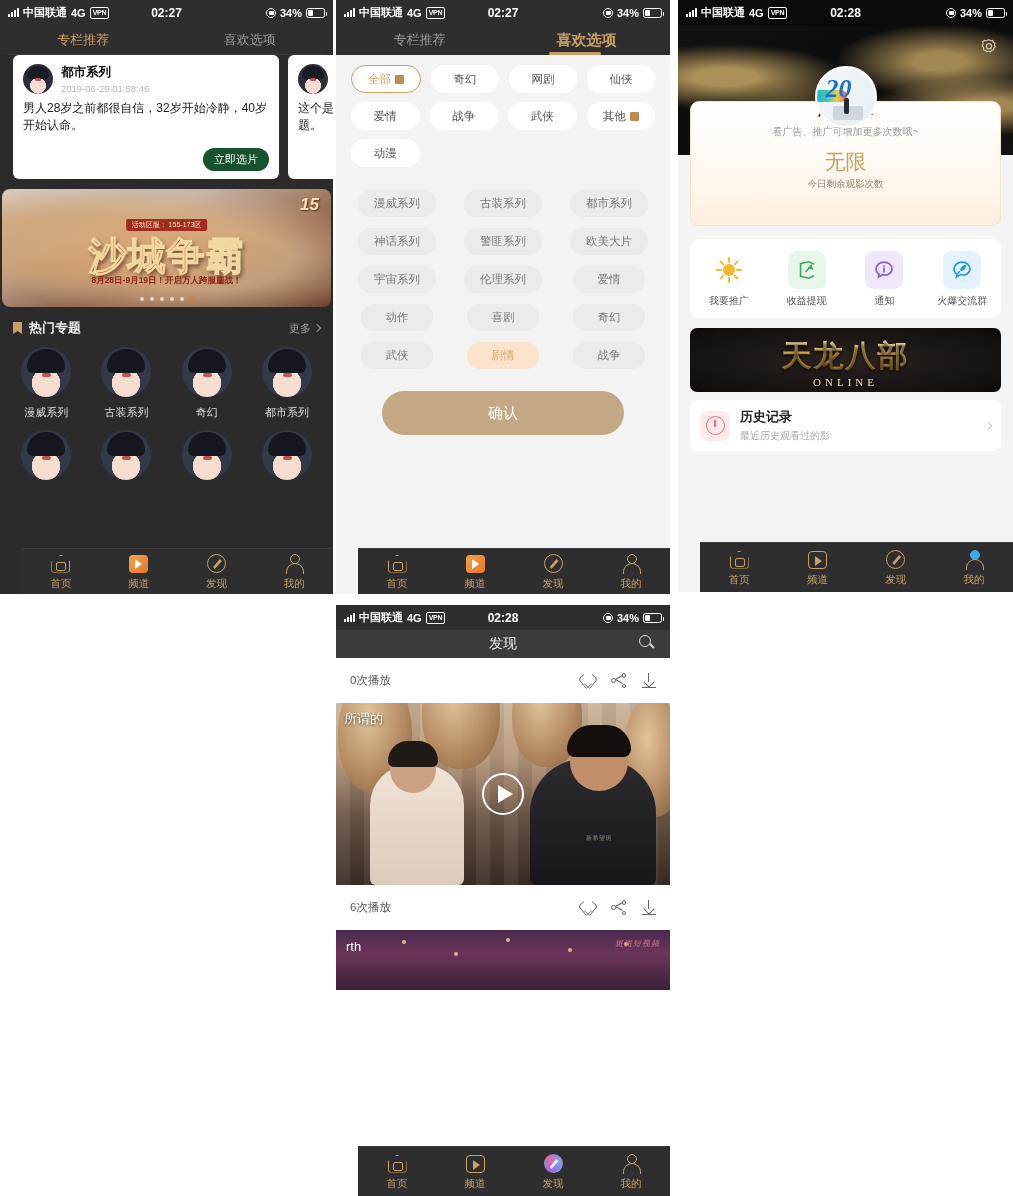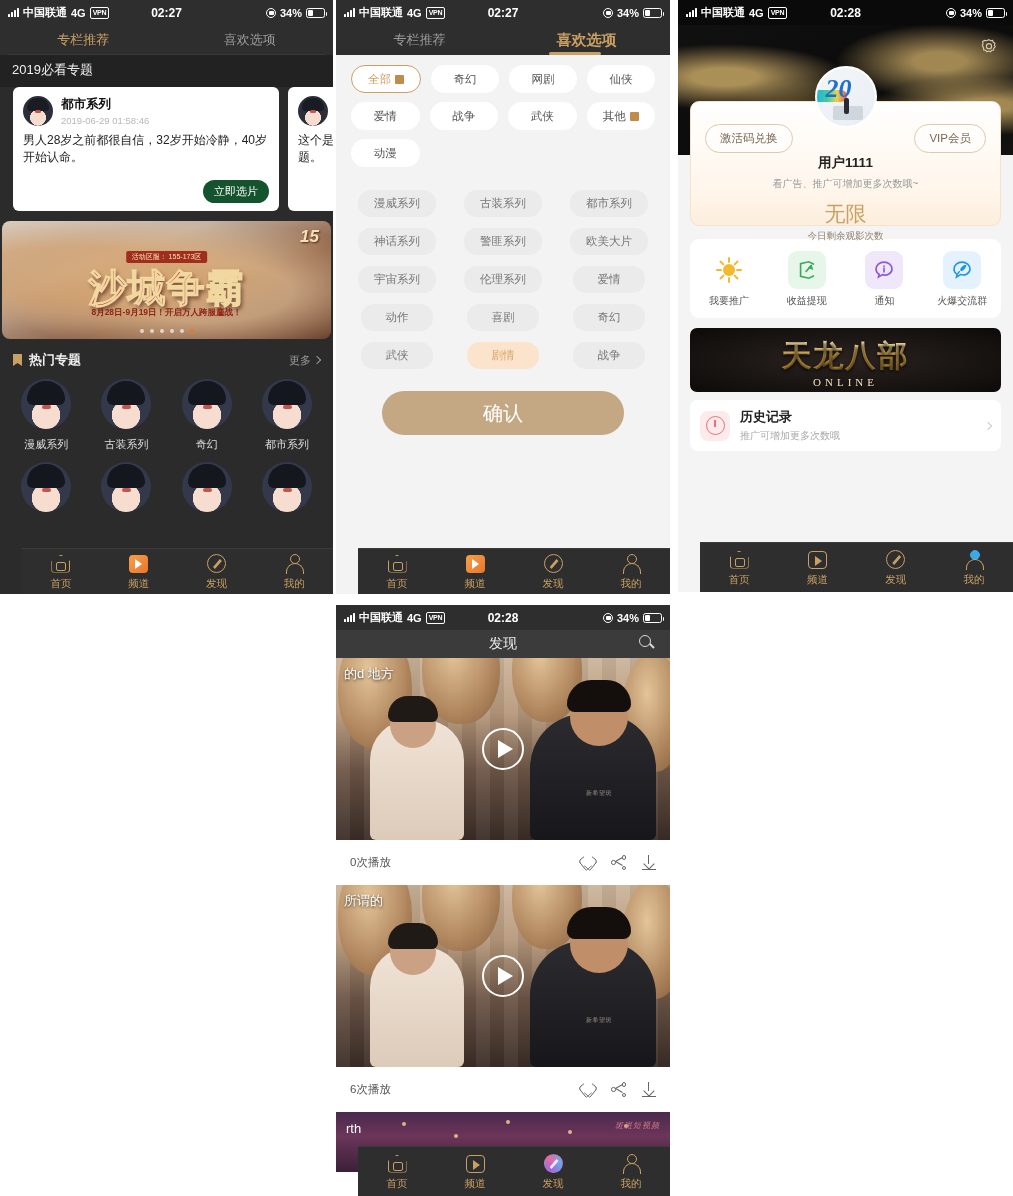--- a/index.html
+++ b/index.html
@@ -166,21 +166,21 @@
   .chip .sq { width:9px; height:9px; background:#c08c4e; border-radius:1px; display:block; }
   .chip-row.single .chip { flex:0 0 calc(25% - 10px); }
   .tagblock { padding:14px 8px 0; }
   .tag-row { display:flex; margin-bottom:11px; }
   .tag-cell { flex:1; display:flex; justify-content:center; }
   .tag { background:#ebebeb; color:#787878; font-size:11.5px;
      padding:6px 16px; border-radius:13px; min-width:72px; text-align:center; }
   .tag.hl { background:#fbe4cb; color:#d9a66a; }
   .p2-confirm { margin:22px 46px 0; height:44px; background:#c3a883; color:#fff;
      border-radius:22px; display:flex; align-items:center; justify-content:center;
-     font-size:20px; }
+     font-size:15px; }
 
   
   .p3-hero { height:130px; position:relative;
      background:
        radial-gradient(ellipse at 14% 40%, rgba(198,166,100,.85) 0 8%, transparent 30%),
        radial-gradient(ellipse at 78% 28%, rgba(198,166,100,.8) 0 7%, transparent 28%),
        radial-gradient(ellipse at 92% 62%, rgba(198,166,100,.8) 0 6%, transparent 26%),
        radial-gradient(ellipse at 40% 75%, rgba(150,120,60,.6) 0 9%, transparent 32%),
        linear-gradient(150deg,#111 0%,#0b0b0b 50%,#141210 100%); }
   .gear { position:absolute; right:14px; top:12px; width:20px; height:20px; }
@@ -344,21 +344,20 @@
             <b style="width:34%"></b>
           </span>
       </span>
     </div>
 
     <div class="p1-tabs">
       <div class="p1-tab active">专栏推荐</div>
       <div class="p1-tab">喜欢选项</div>
     </div>
 
-    <div class="p1-sec-title">2019必看专题</div>
 
     <div class="p1-cards">
       <div class="p1-card c1">
         <div class="cardhead">
           <div class="avatar-girl"></div>
           <div>
             <div class="card-title">都市系列</div>
             <div class="card-date">2019-06-29 01:58:46</div>
           </div>
         </div>
@@ -622,24 +621,20 @@
         </svg>
       </div>
 
       <div class="p3-card">
         <div class="p3-avatar">
           <span class="astripe"></span>
           <span class="a20">20</span>
           <span class="ascreen"></span>
           <span class="aperson"></span>
         </div>
-        <div class="pillrow">
-          <div class="pill l">激活码兑换</div>
-          <div class="pill r">VIP会员</div>
-        </div>
         <div class="p3-user">用户1111</div>
         <div class="p3-note">看广告、推广可增加更多次数哦~</div>
         <div class="p3-stats">
           <div class="p3-stat">
             <div class="big">无限</div>
             <div class="lab">今日剩余观影次数</div>
           </div>
         </div>
       </div>
     </div>
@@ -697,21 +692,21 @@
       <div class="ttl">天龙八部</div>
       <div class="on">ONLINE</div>
     </div>
 
     <div class="p3-hist">
       <div class="hist-ic">
           <span class="clk"></span>
         </div>
       <div class="hist-txt">
         <div class="t">历史记录</div>
-        <div class="s">推广可增加更多次数哦</div>
+        <div class="s">最近历史观看过的影</div>
       </div>
       <span class="chev hist-arrow"></span>
     </div>
 
     <div class="tabbar tall">
       <div class="tb">
         <div class="ic">
             <span class="ic-home"></span>
           </div>
         <span>首页</span>
@@ -761,36 +756,20 @@
     </div>
 
     <div class="p4-head">
       <span>发现</span>
       <span class="p4-search">
           <i class="c"></i>
           <i class="h"></i>
         </span>
     </div>
 
-    <div class="vid">
-      <div class="planks"></div>
-      <div class="gtr" style="left:2px;top:-30px;width:74px;height:120px"></div>
-      <div class="gtr" style="left:86px;top:-46px;width:78px;height:112px"></div>
-      <div class="gtr" style="left:176px;top:-40px;width:70px;height:104px"></div>
-      <div class="gtr" style="right:-14px;top:-6px;width:62px;height:120px"></div>
-      <div class="p-left"></div>
-        <div class="p-left-h"></div>
-      <div class="p-right"></div>
-        <div class="p-right-h"></div>
-      <div class="logo-t">新希望斑</div>
-      <div class="cap">
-        <span>的d 地方</span>
-      </div>
-      <div class="playbtn"></div>
-    </div>
 
     <div class="vid-meta">
       <span class="cnt">0次播放</span>
       <span class="vid-acts">
         <span class="ic-heart"></span>
         <span class="ic-share">
             <i></i>
             <i></i>
             <i></i>
             <b></b>

